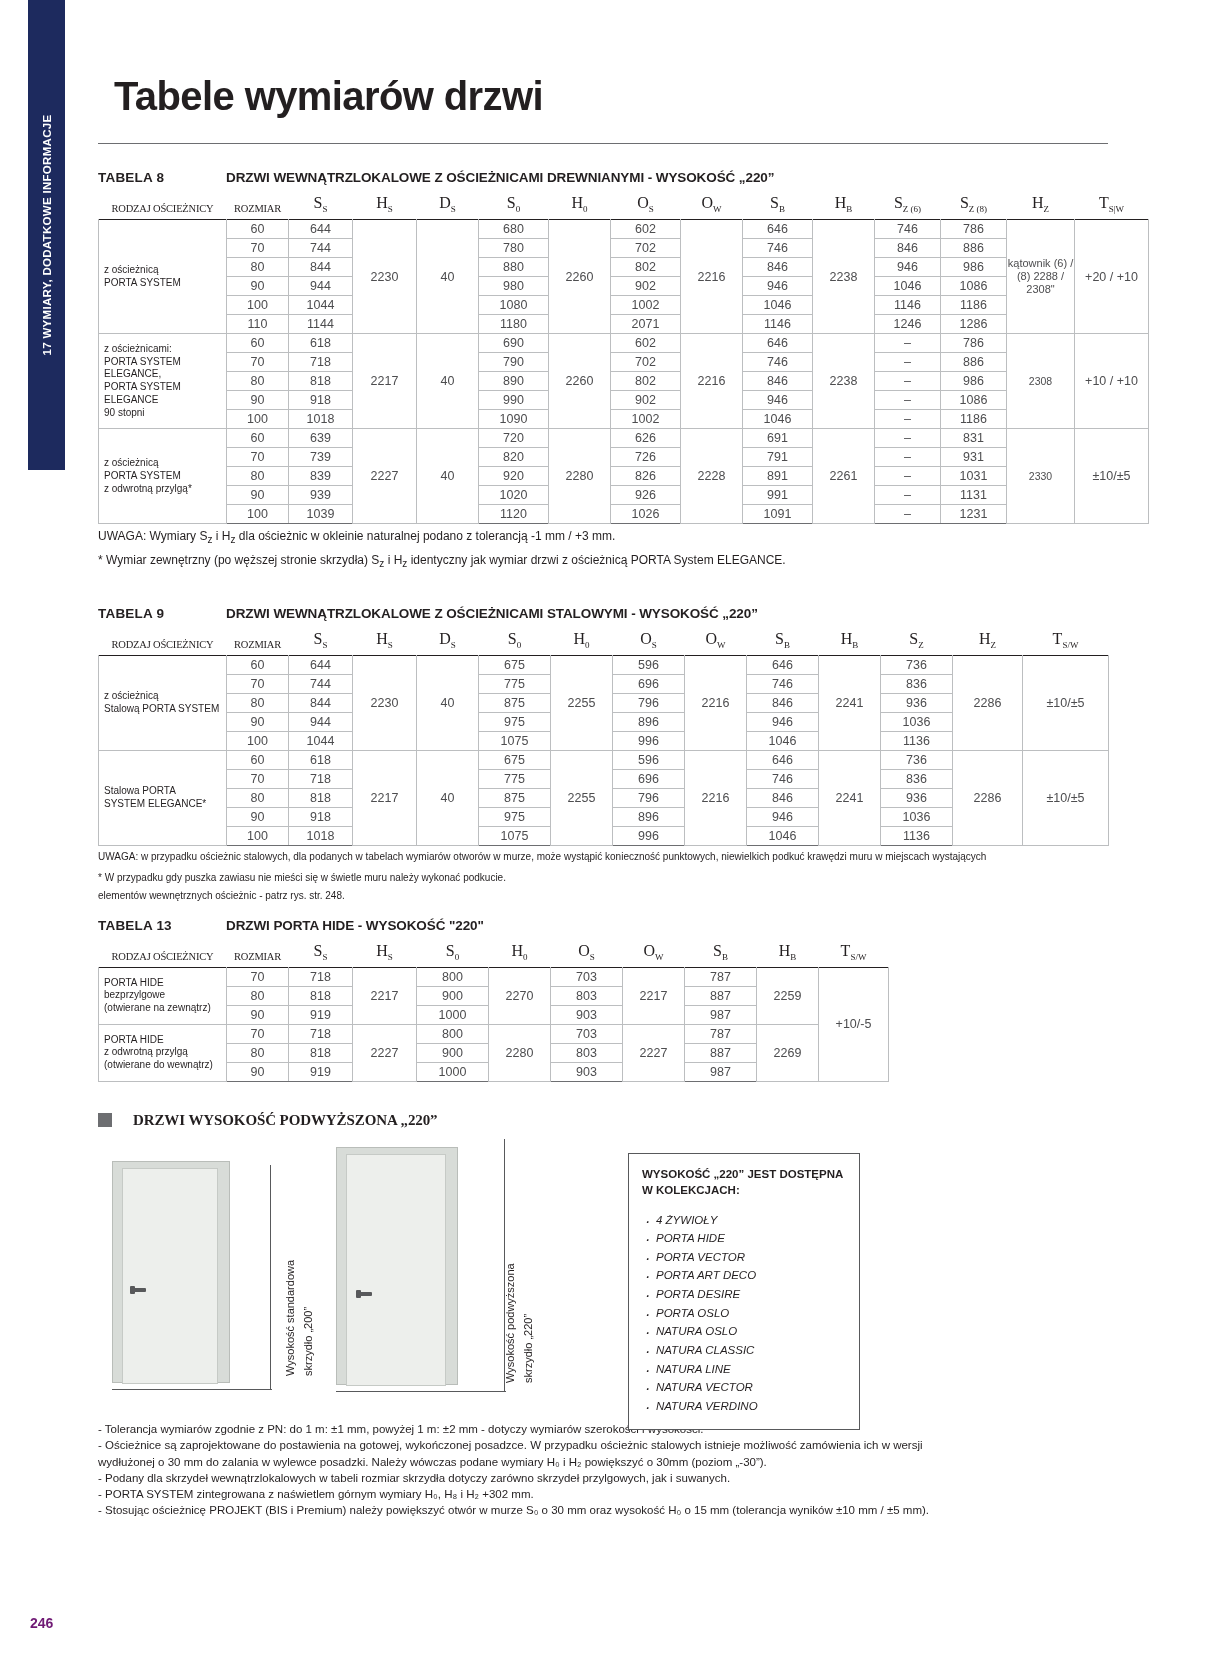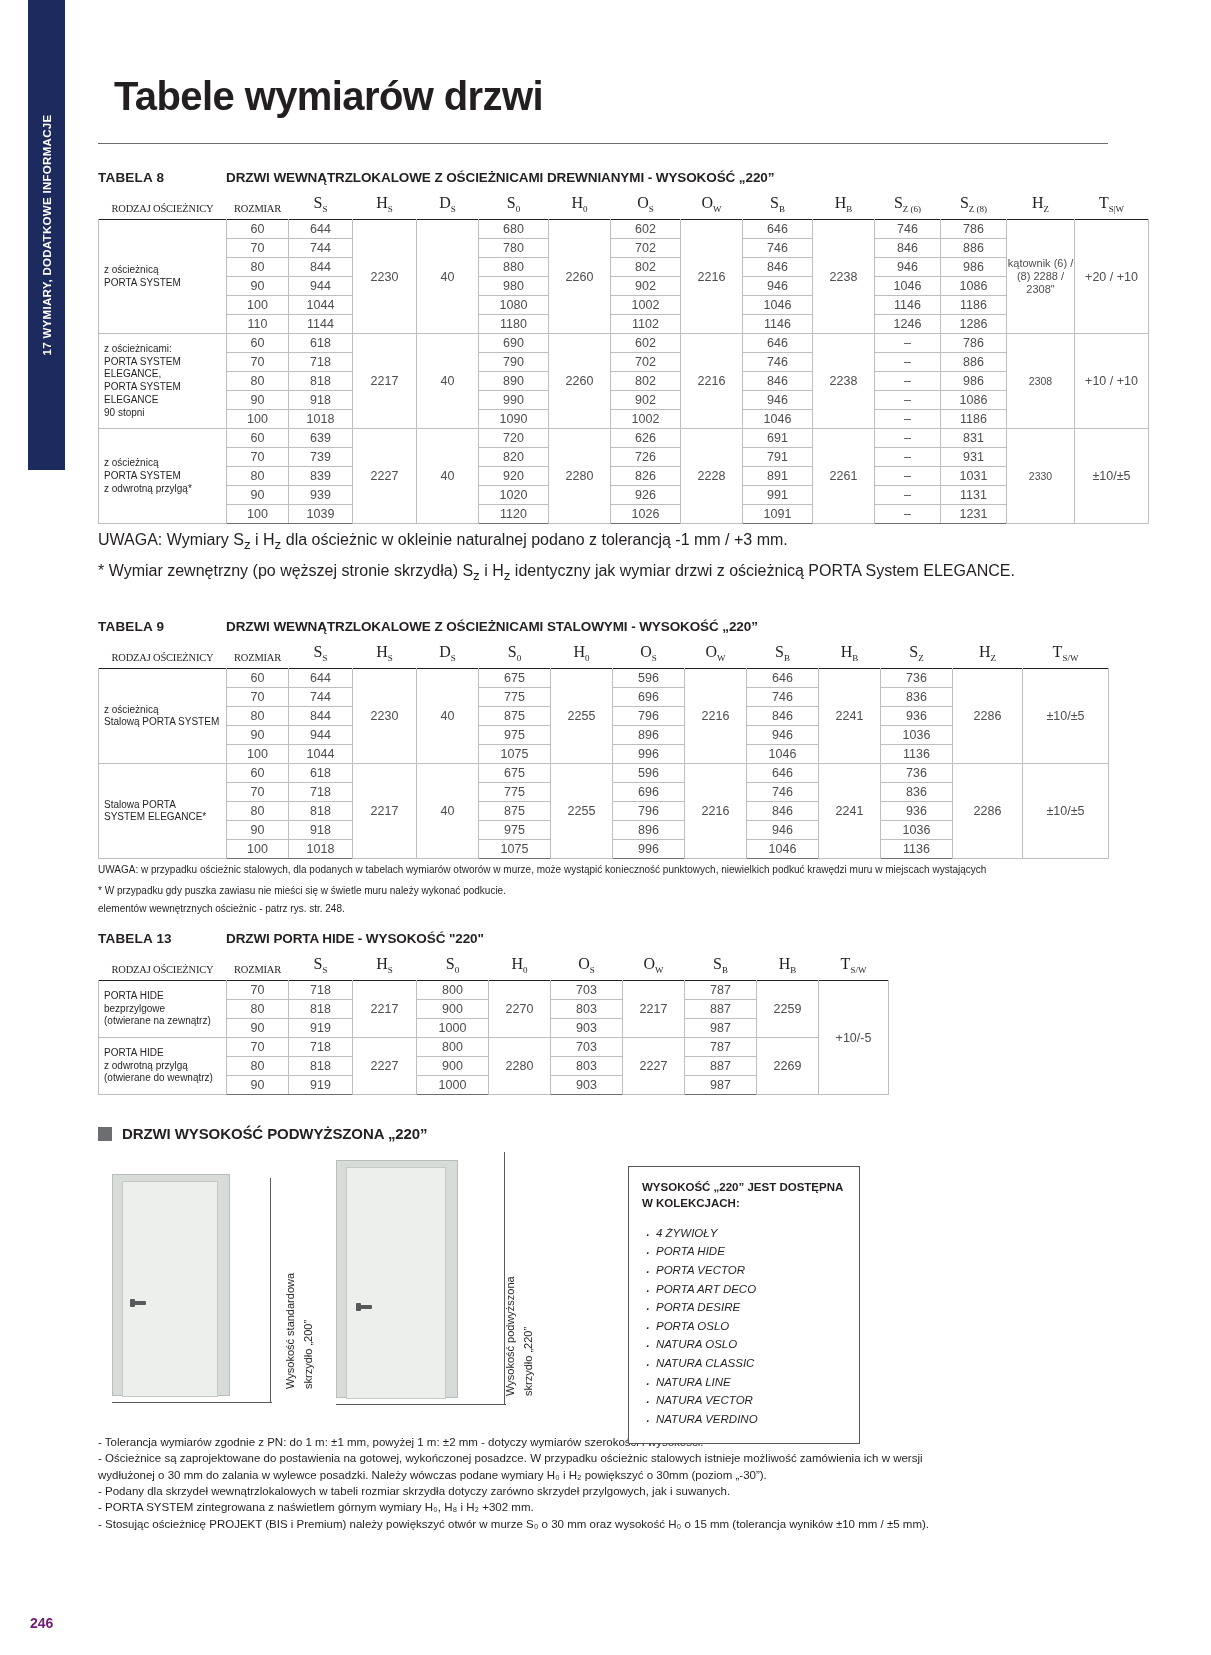--- a/index.html
+++ b/index.html
@@ -56,25 +56,25 @@
     border:1px solid #bcbec0; padding:2px 0; height:19px;
   }
   table.dim td.name {
     text-align:left; font-size:10px; padding-left:5px; line-height:1.28; color:#231f20;
   }
   table.dim tr.first-body td { border-top:1.6px solid #231f20; }
   table.dim .grp-top td { border-top:1.2px solid #6d6e71; }
   table.dim .bot td { border-bottom:1.2px solid #6d6e71; }
   .headrule { border-bottom:1.6px solid #231f20; }
 
-  .note { font-size:16px; color:#231f20; line-height:1.45; margin-top:4px; }
+  .note { font-size:12px; color:#231f20; line-height:1.45; margin-top:4px; }
   .note.small { font-size:10px; }
 
   
-  .sec-head { display:flex; align-items:center; gap:10px; margin-top:30px; }
+  .sec-head { display:flex; align-items:center; gap:21px; margin-top:30px;font-family:Liberation Serif, serif; }
   .sec-head .sq { width:14px; height:14px; background:#6d6e71; display:block; }
   .sec-head .txt { font-size:15px; font-weight:bold; letter-spacing:-0.1px; }
 
   
   .illus { position:relative; margin-top:26px; height:250px; }
   .door-fig { position:absolute; }
   .door-frame { background:#d8dcd8; border:1px solid #b9bdb9; position:relative; }
   .door-leaf { position:absolute; background:#edefec; border:1px solid #c6cac6; }
   .handle { position:absolute; width:13px; height:4px; background:#58595b; border-radius:1px; }
   .handle:after { content:""; position:absolute; left:-3px; top:-2px; width:5px; height:8px; background:#58595b; border-radius:1px; }
@@ -208,21 +208,21 @@
             <td>1080</td>
             <td>1002</td>
             <td>1046</td>
             <td>1146</td>
             <td>1186</td>
           </tr>
           <tr>
             <td>110</td>
             <td>1144</td>
             <td>1180</td>
-            <td>1102</td>
+            <td>2071</td>
             <td>1146</td>
             <td>1246</td>
             <td>1286</td>
           </tr>
           <tr class="grp-top">
             <td class="name" rowspan="5">z ościeżnicami:<br>PORTA SYSTEM<br>ELEGANCE,<br>PORTA SYSTEM<br>ELEGANCE<br>90 stopni</td>
             <td>60</td>
             <td>618</td>
             <td rowspan="5">2217</td>
             <td rowspan="5">40</td>

